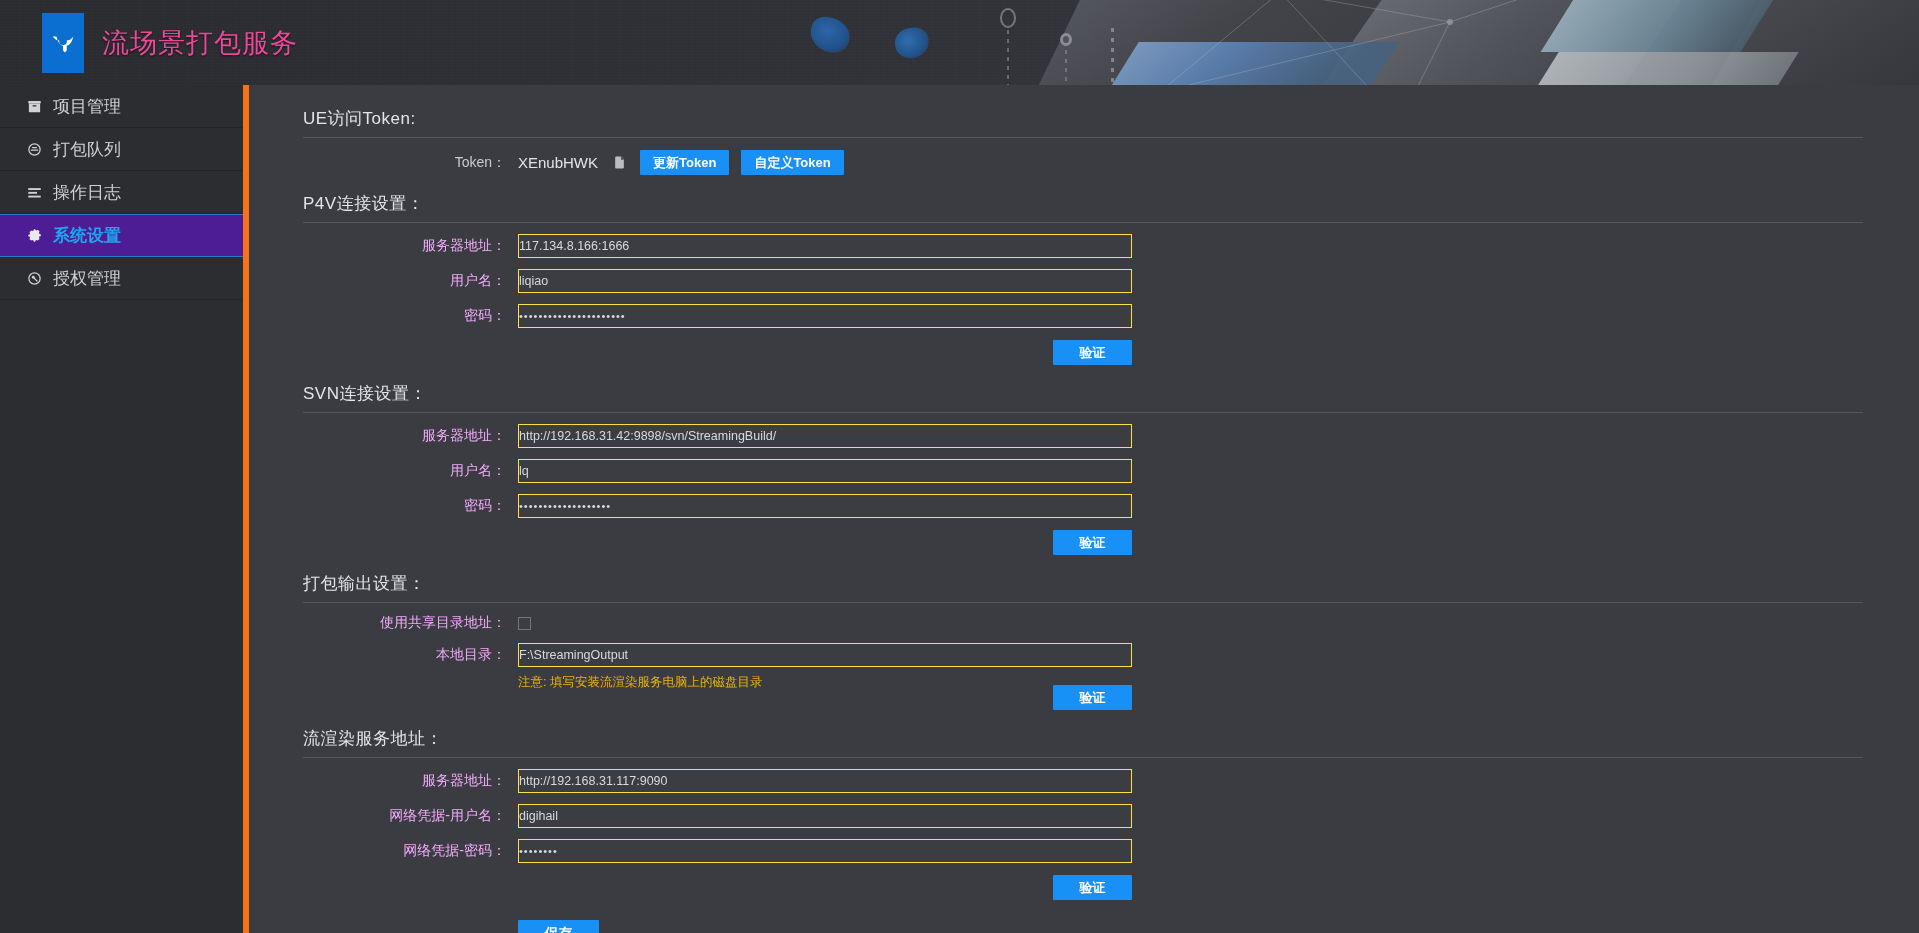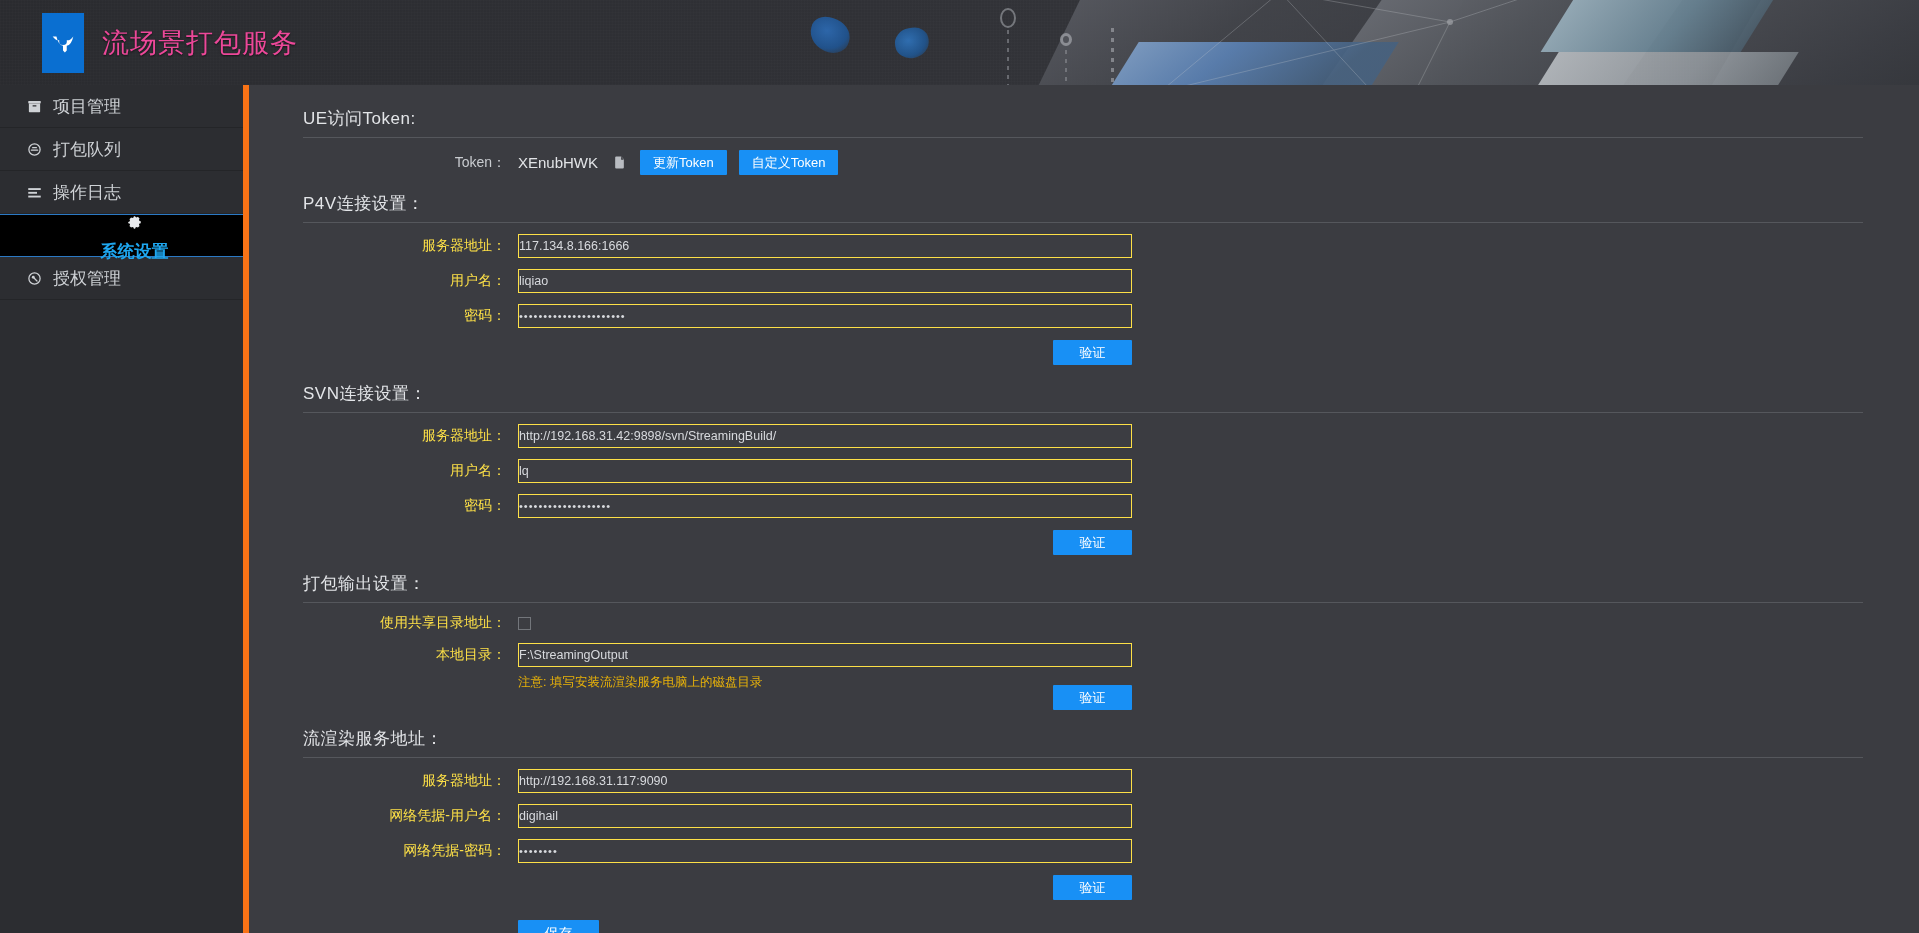--- a/index.html
+++ b/index.html
@@ -93,26 +93,25 @@
   .nav-item {
     height: 43px; display: flex; align-items: center;
     padding-left: 26px; gap: 10px;
     color: #cfd2d6; font-size: 17px; cursor: pointer;
     border-bottom: 1px solid #242528;
     border-top: 1px solid transparent;
     position: relative;
   }
   .nav-item .nav-icon { width: 17px; height: 17px; display: inline-flex; align-items: center; justify-content: center; }
   .nav-item.active {
-    background: #000000;
+    background: #4c1d95;
     color: #1ea7f0;
     border-top: 1px solid #2b79c4;
     border-bottom: 1px solid #2b79c4;
     font-weight: bold;
-    flex-direction: column;
   }
   .nav-item.active .nav-icon svg { fill: #e8eaec; }
 
   
   .content {
     flex: 1; background: #3b3c41;
     padding: 22px 56px 0 54px;
     overflow: hidden;
   }
   .section-title {
@@ -121,21 +120,21 @@
     border-bottom: 1px solid #55575c;
     margin-bottom: 0;
     letter-spacing: .5px;
   }
   .form-row {
     display: flex; align-items: center;
     margin-top: 11px;
   }
   .form-label {
     width: 215px; text-align: right; padding-right: 12px;
-    color: #fde047; font-size: 14px; flex: 0 0 215px;
+    color: #f0abfc; font-size: 14px; flex: 0 0 215px;
   }
   .form-input {
     width: 614px; height: 24px;
     background: #3c3d42;
     border: 1px solid #fde047;
     color: #d8dade;
     font-size: 12.5px;
     padding: 0 0;
     outline: none;
     font-family: "Liberation Sans", sans-serif;
@@ -143,20 +142,21 @@
   .form-input::placeholder { color: #7e8187; }
   .token-row { display: flex; align-items: center; margin-top: 12px; }
   .token-label { width: 215px; text-align: right; padding-right: 12px; color: #c9ccd0; font-size: 14px; flex: 0 0 215px; }
   .token-value { color: #e2e4e7; font-size: 15px; margin-right: 15px; }
   .copy-icon { cursor: pointer; margin-right: 14px; display: inline-flex; }
   .btn {
     background: #1890f5; color: #fff; border: none;
     font-size: 13px; height: 25px; padding: 0 13px;
     cursor: pointer; font-family: "Liberation Sans", sans-serif;
     border-radius: 1px;
+    font-weight: bold;
   }
   .btn + .btn { margin-left: 12px; }
   .btn-verify {
     width: 79px; height: 25px; font-size: 13px;
   }
   .verify-row {
     display: flex; margin-top: 12px; padding-left: 215px;
   }
   .verify-row .spacer { width: 614px; display: flex; justify-content: flex-end; }
   .checkbox {

